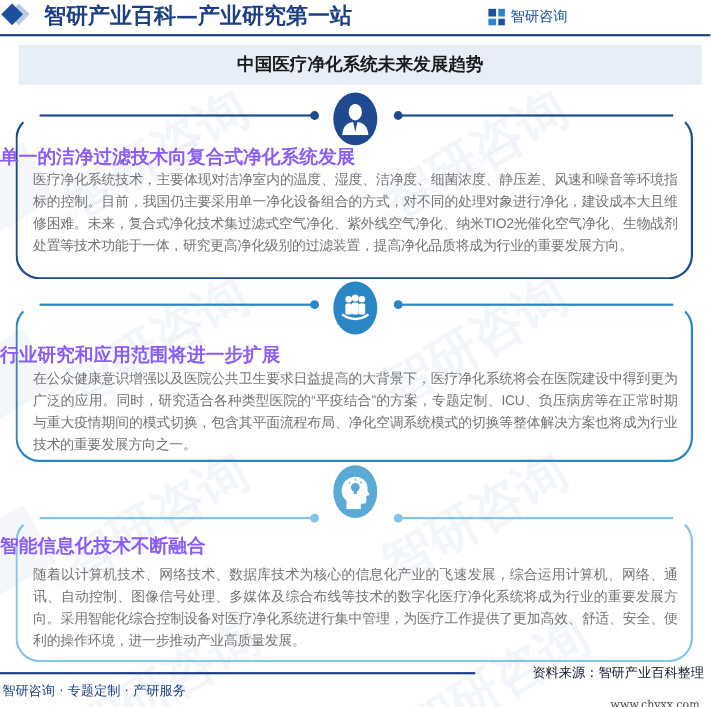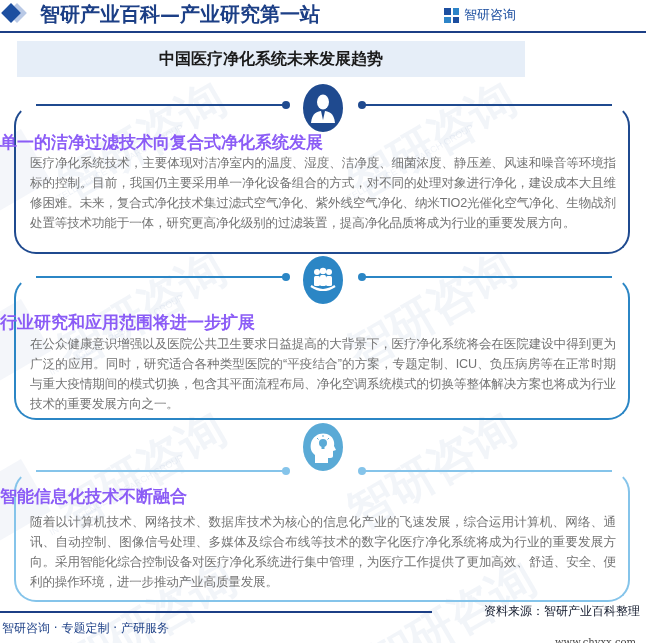--- a/index.html
+++ b/index.html
@@ -47,21 +47,21 @@
   .brand-logo .a { position:absolute; left:0; top:0; width:7px; height:7px; background:#1d4fa0; }
   .brand-logo .b { position:absolute; right:0; top:0; width:6px; height:7px; background:#2d84c8; }
   .brand-logo .c { position:absolute; left:0; bottom:0; width:7px; height:6px; background:#2d84c8; }
   .brand-logo .d { position:absolute; right:0; bottom:0; width:6px; height:6px; background:#1d4fa0; }
   .brand-name { font-size: 13px; color: #1d4fa0; font-family: "DejaVu Sans", sans-serif; }
   .header-rule {
     position: absolute; left: 0; top: 31px; width: 646px; height: 2px; background: #1c3f86;
   }
   
   .banner {
-    position: absolute; left: 17px; top: 41px; width: 508px; height: 36px;
+    position: absolute; left: 17px; top: 41px; width: 621px; height: 36px;
     background: #e6eef8;
   }
   .banner-title {
     position: absolute; left: 0; right: 0; top: 0; text-align: center;
     font-size: 16px; line-height: 36px; font-weight: bold; color: #1a1a1a;
     font-family: "DejaVu Serif", "Liberation Serif", serif;
   }
   
   .card {
     position: absolute; left: 14px; width: 616px; box-sizing: border-box;

